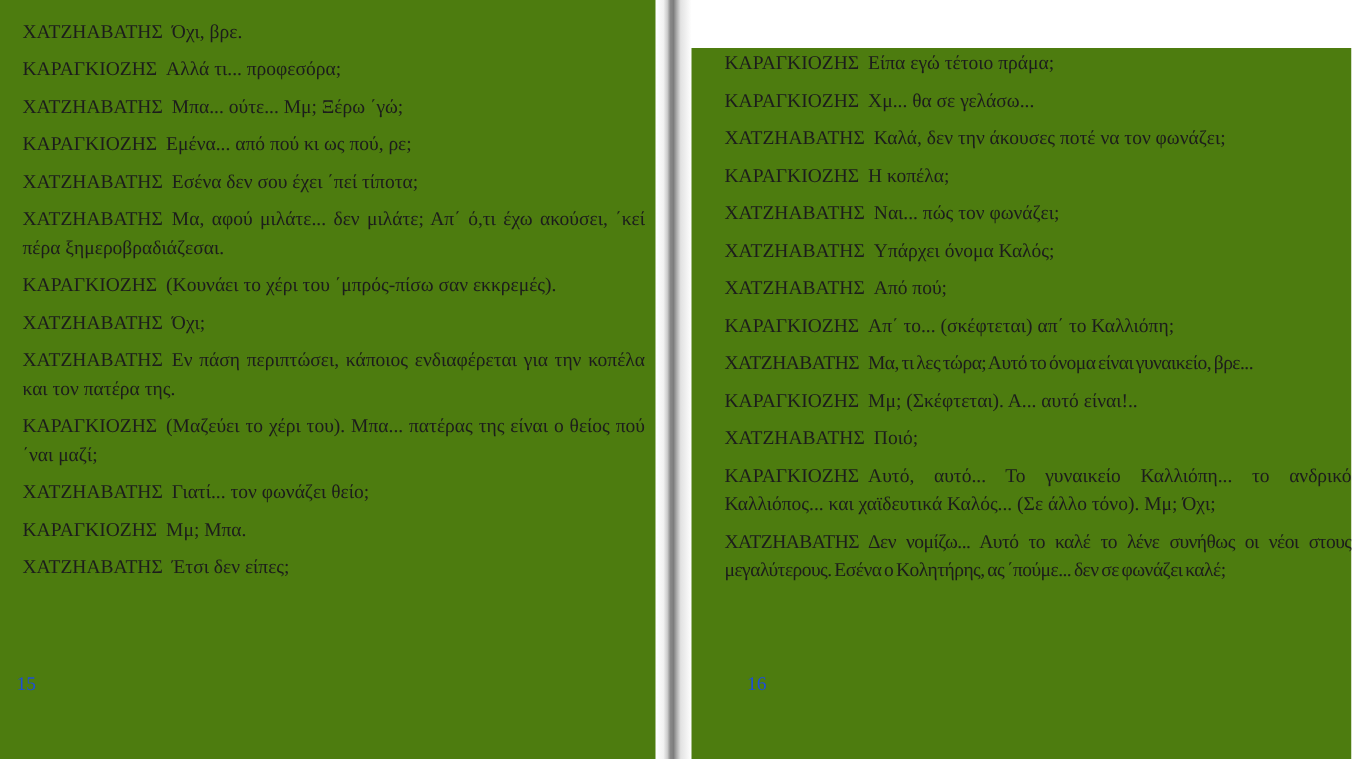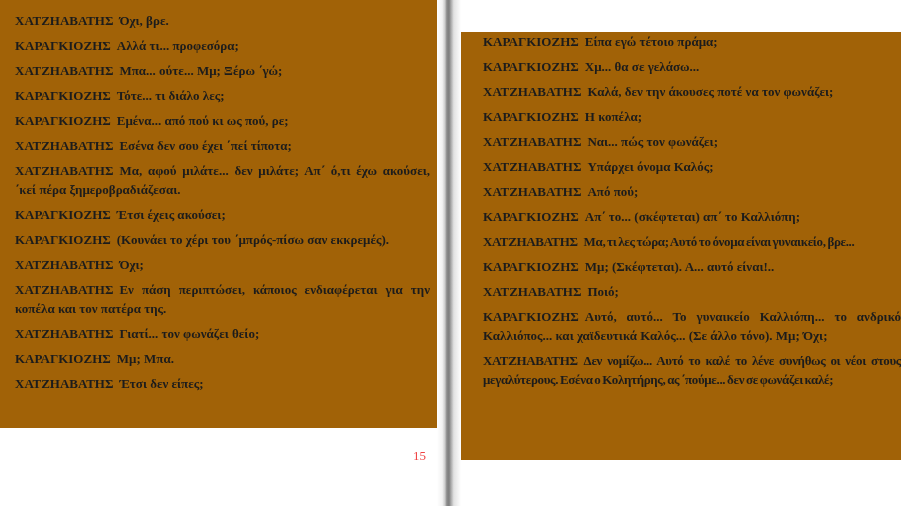--- a/index.html
+++ b/index.html
@@ -10,24 +10,23 @@
   body {
     width: 901px;
     height: 506px;
     position: relative;
     overflow: hidden;
     font-family: "Liberation Serif", "DejaVu Serif", serif;
   }
   .page {
     position: absolute;
     top: 0;
-    height: 428px;
+    height: 506px;
     box-sizing: border-box;
-    background: #a16207;
-    font-weight: bold;
+    background: #4d7c0f;
   }
   .page-left {
     left: 0;
     width: 438px;
     padding: 11px 8px 0 15px;
   }
   .page-right {
     left: 461px;
     width: 440px;
     padding: 0 0 0 22px;
@@ -62,42 +61,41 @@
   }
   .speaker {
     padding-right: 6px;
   }
   .pageno {
     position: absolute;
     top: 448px;
     width: 415px;
     font-size: 13px;
     line-height: 16px;
-    color: #ef4444;
-    text-align: right;
+    color: #1d4ed8;
+    text-align: left;
   }
   .pageno-left { left: 11px; }
   .pageno-right { left: 498px; }
 </style>
 </head>
 <body>
 
 <div class="page page-left">
   <div>
       <p class="dialogue-line"><span class="speaker">ΧΑΤΖΗΑΒΑΤΗΣ</span><span class="utterance">Όχι, βρε.</span></p>
       <p class="dialogue-line"><span class="speaker">ΚΑΡΑΓΚΙΟΖΗΣ</span><span class="utterance">Αλλά τι... προφεσόρα;</span></p>
       <p class="dialogue-line"><span class="speaker">ΧΑΤΖΗΑΒΑΤΗΣ</span><span class="utterance">Μπα... ούτε... Μμ; Ξέρω ΄γώ;</span></p>
-      <p class="dialogue-line"><span class="speaker">ΚΑΡΑΓΚΙΟΖΗΣ</span><span class="utterance">Τότε... τι διάλο λες;</span></p>
       <p class="dialogue-line"><span class="speaker">ΚΑΡΑΓΚΙΟΖΗΣ</span><span class="utterance">Εμένα... από πού κι ως πού, ρε;</span></p>
       <p class="dialogue-line"><span class="speaker">ΧΑΤΖΗΑΒΑΤΗΣ</span><span class="utterance">Εσένα δεν σου έχει ΄πεί τίποτα;</span></p>
       <p class="dialogue-line"><span class="speaker">ΧΑΤΖΗΑΒΑΤΗΣ</span><span class="utterance">Μα, αφού μιλάτε... δεν μιλάτε; Απ΄ ό,τι έχω ακούσει, ΄κεί πέρα ξημεροβραδιάζεσαι.</span></p>
-      <p class="dialogue-line"><span class="speaker">ΚΑΡΑΓΚΙΟΖΗΣ</span><span class="utterance">Έτσι έχεις ακούσει;</span></p>
       <p class="dialogue-line"><span class="speaker">ΚΑΡΑΓΚΙΟΖΗΣ</span><span class="utterance">(Κουνάει το χέρι του ΄μπρός-πίσω σαν εκκρεμές).</span></p>
       <p class="dialogue-line"><span class="speaker">ΧΑΤΖΗΑΒΑΤΗΣ</span><span class="utterance">Όχι;</span></p>
       <p class="dialogue-line"><span class="speaker">ΧΑΤΖΗΑΒΑΤΗΣ</span><span class="utterance">Εν πάση περιπτώσει, κάποιος ενδιαφέρεται για την κοπέλα και τον πατέρα της.</span></p>
+      <p class="dialogue-line"><span class="speaker">ΚΑΡΑΓΚΙΟΖΗΣ</span><span class="utterance">(Μαζεύει το χέρι του). Μπα... πατέρας της είναι ο θείος πού ΄ναι μαζί;</span></p>
       <p class="dialogue-line"><span class="speaker">ΧΑΤΖΗΑΒΑΤΗΣ</span><span class="utterance">Γιατί... τον φωνάζει θείο;</span></p>
       <p class="dialogue-line"><span class="speaker">ΚΑΡΑΓΚΙΟΖΗΣ</span><span class="utterance">Μμ; Μπα.</span></p>
       <p class="dialogue-line"><span class="speaker">ΧΑΤΖΗΑΒΑΤΗΣ</span><span class="utterance">Έτσι δεν είπες;</span></p>
     </div>
 </div>
 
 <div class="spine"></div>
 
 <div class="page page-right">
   <div>

